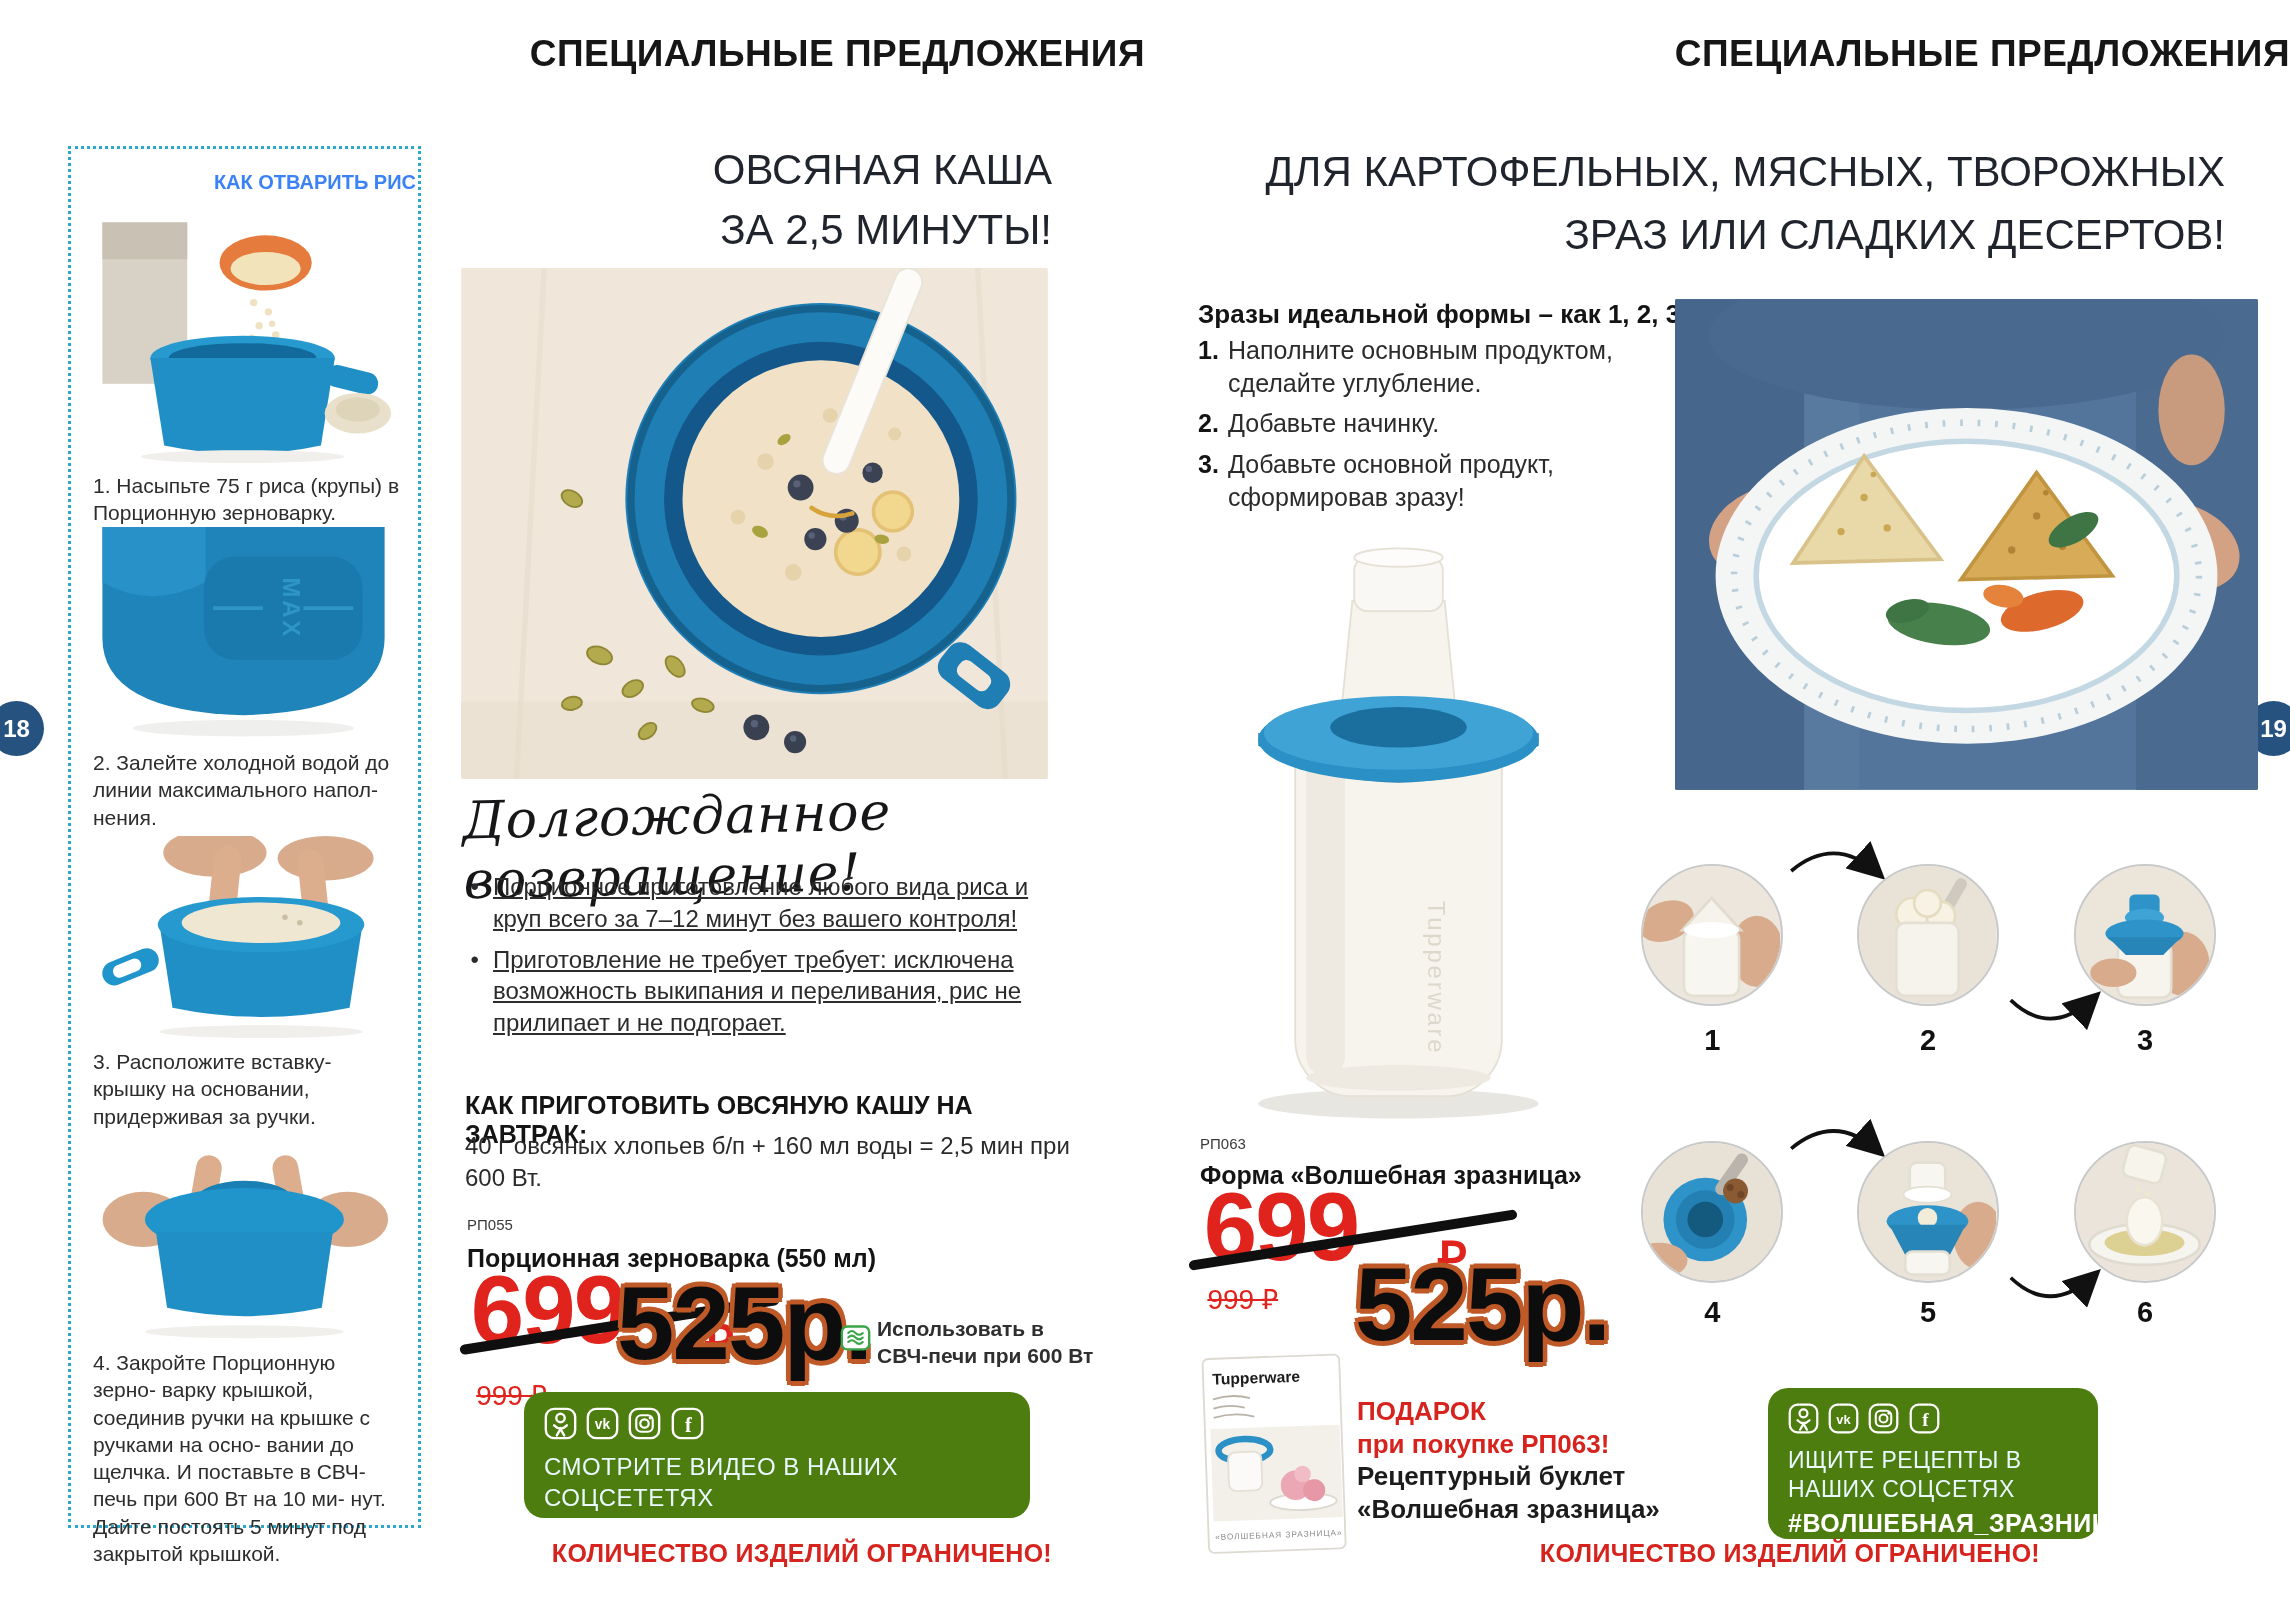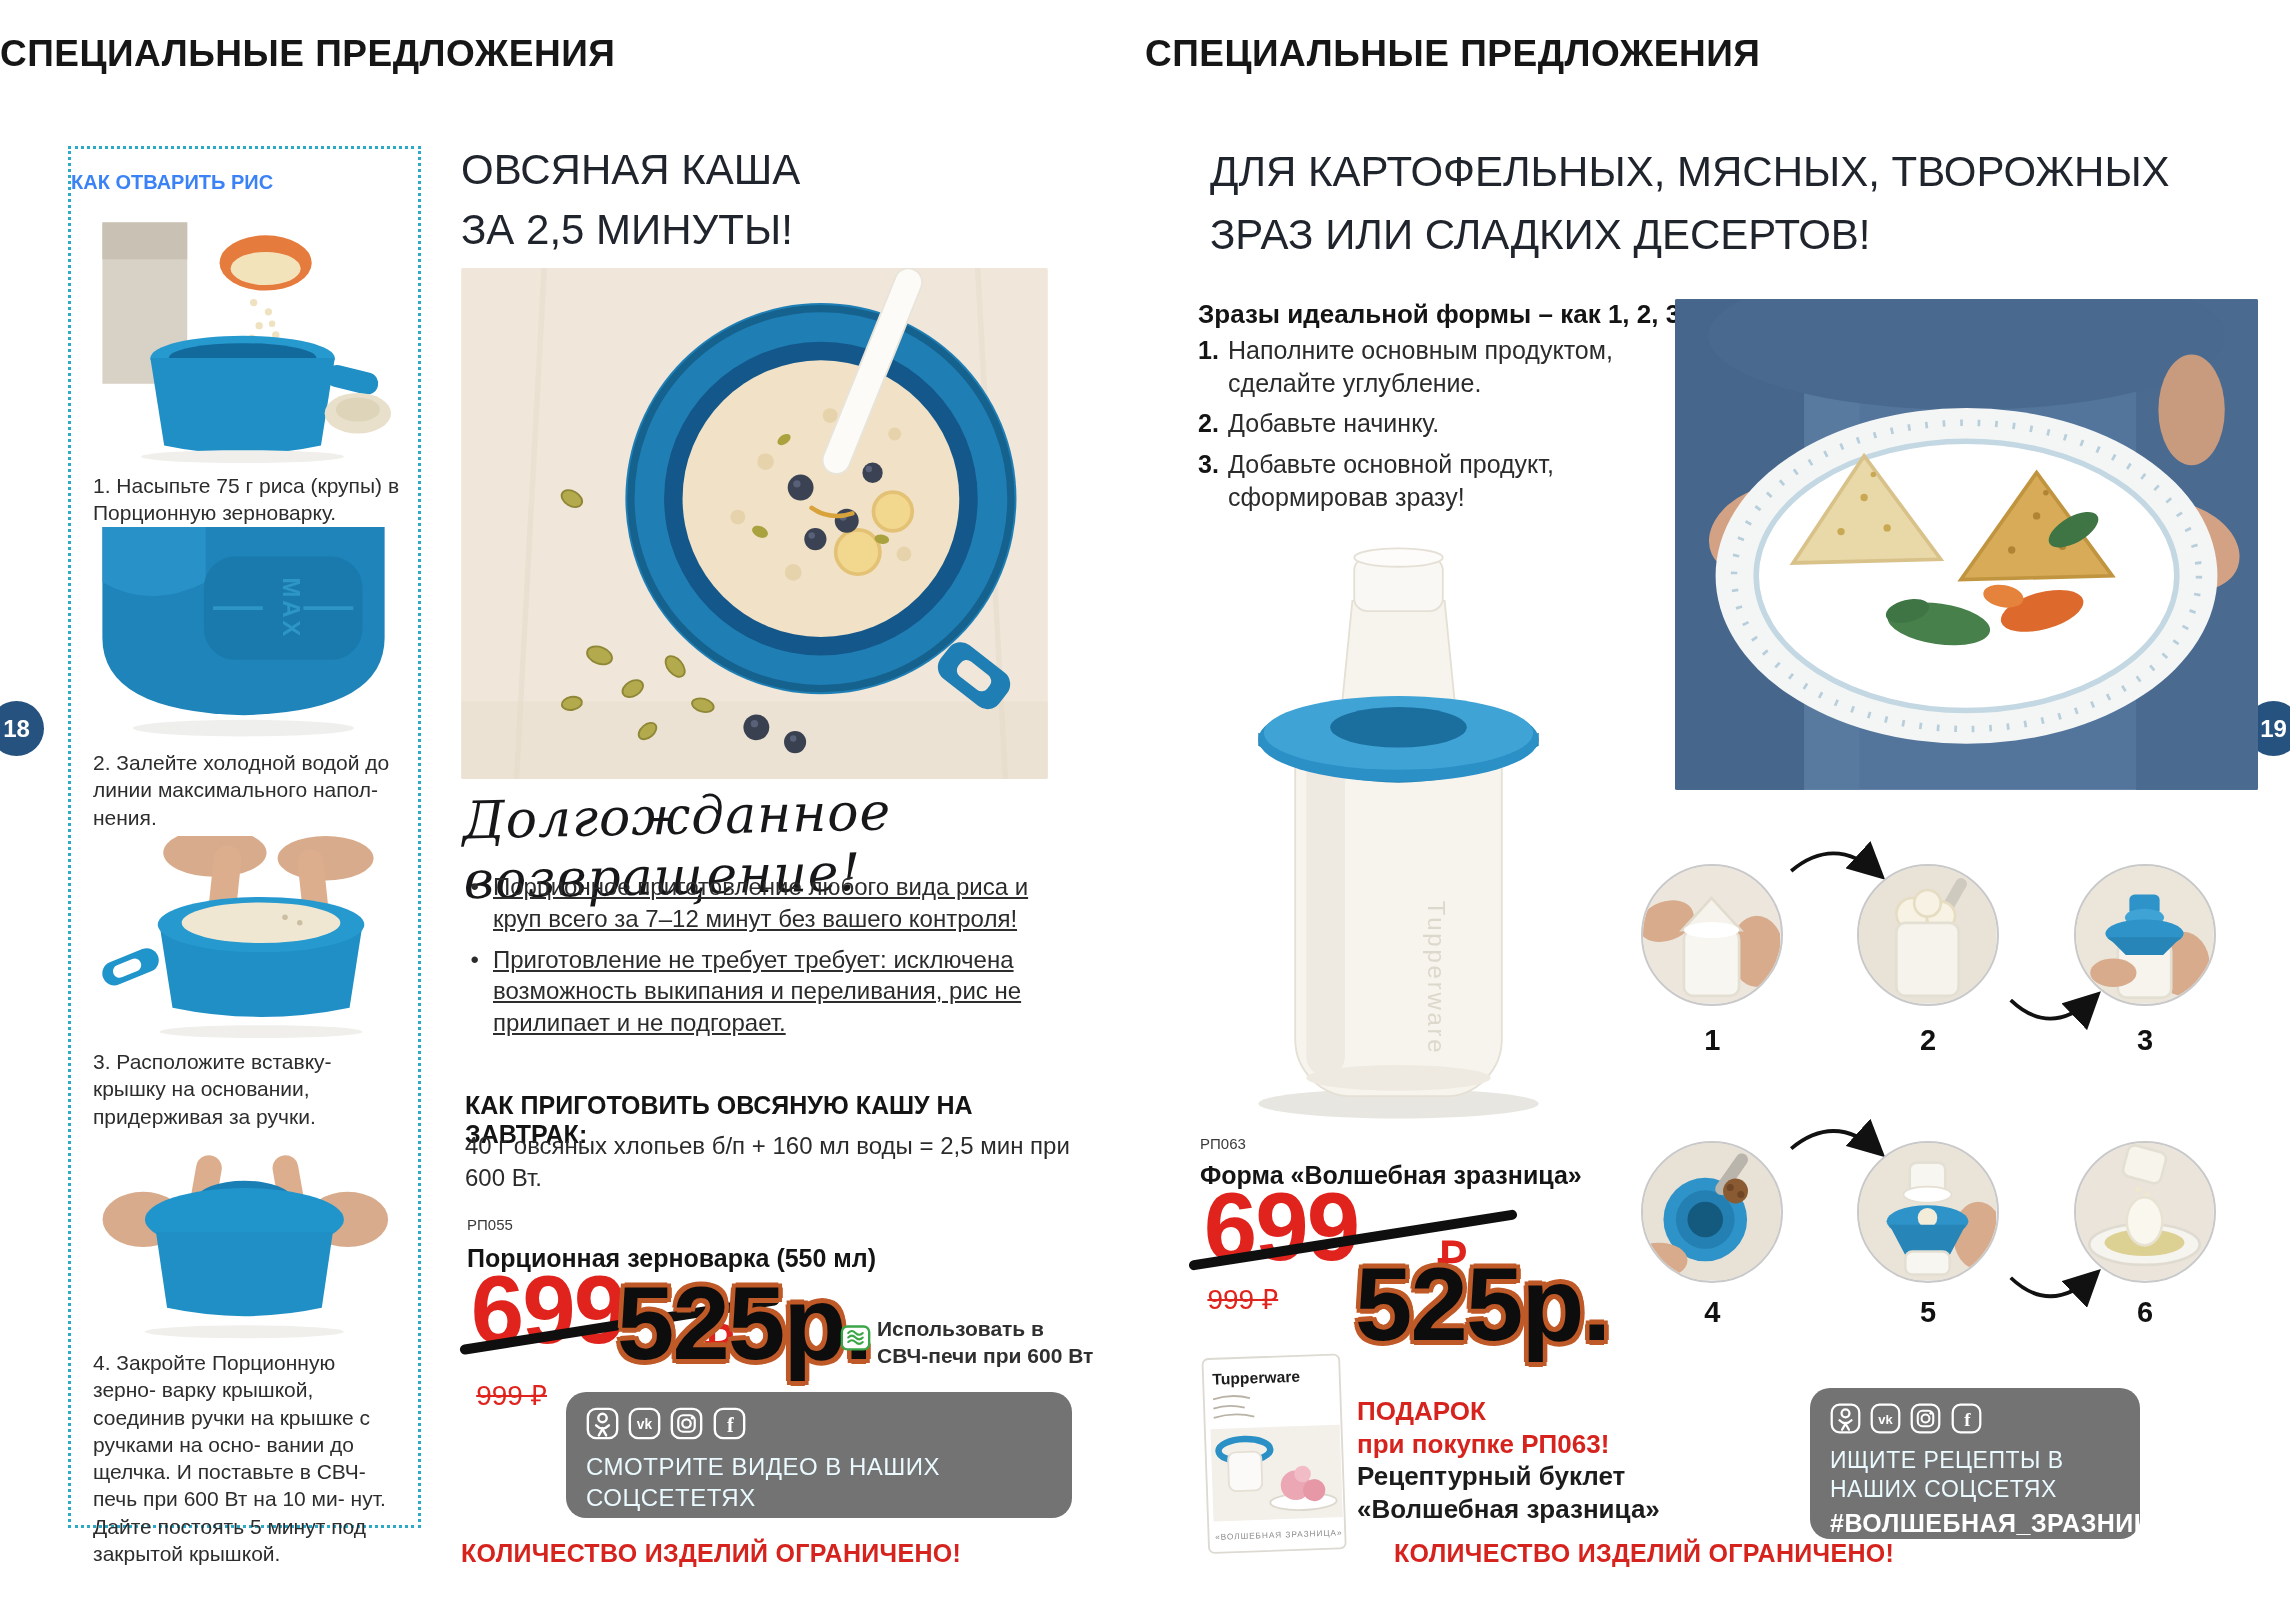--- a/index.html
+++ b/index.html
@@ -1,21 +1,21 @@
 <!DOCTYPE html>
 <html style="font-size:14.8px"><head>
 <meta charset="utf-8">
 <style>
   html,body{margin:0;padding:0;}
   body{
     width:2291px;height:1619px;position:relative;background:#ffffff;
     font-family:"Liberation Sans",sans-serif;color:#2d2d2d;overflow:hidden;
   }
   .abs{position:absolute;}
-  .center{text-align:left;}
+  .center{text-align:right;}
   .hdr{font-size:37px;font-weight:800;letter-spacing:0.5px;color:#161616;}
   .bigtitle{font-size:42px;font-weight:400;color:#20242c;line-height:1.42;}
   .sidebar{
     box-sizing:border-box;border:3.7px dotted #2aa9c9;background:#fff;
   }
   .sb-title{font-size:20px;font-weight:800;color:#3b82f6;}
   .sb-step{font-size:21px;line-height:1.3;color:#2d2d2d;}
   .script{
     font-family:"DejaVu Serif",serif;font-style:italic;font-size:52px;color:#17171a;
     transform:rotate(-1.2deg);letter-spacing:0.9px;
@@ -32,21 +32,21 @@
   .price-old{font-size:96px;font-weight:800;color:#e0231c;line-height:.92;letter-spacing:-1.8px;}
   .price-cur{font-size:50px;font-weight:800;color:#e0231c;}
   .strike{position:absolute;background:#0f0f0f;height:10px;border-radius:5.5px;transform:rotate(-9deg);}
   .price-prev{font-size:28px;color:#e0231c;text-decoration:line-through;}
   .price-new{
     font-size:103px;font-weight:800;color:#0d0d0d;line-height:1;letter-spacing:-1.8px;
     text-shadow:-4.6px 0 #bf5a28,4.6px 0 #bf5a28,0 -4.6px #bf5a28,0 4.6px #bf5a28,
                 -3.7px -3.7px #bf5a28,3.7px -3.7px #bf5a28,-3.7px 3.7px #bf5a28,3.7px 3.7px #bf5a28;
   }
   .mw-note{font-size:21px;font-weight:600;line-height:1.28;color:#2f2f2f;}
-  .bluebox{background:#737373;border-radius:20px;box-sizing:border-box;padding:14.8px 20px;color:#fff;margin-left:42px;}
+  .bluebox{background:#4d7c0f;border-radius:20px;box-sizing:border-box;padding:14.8px 20px;color:#fff;}
   .bb-icons{display:flex;gap:9.2px;}
   .bb-line{font-size:24px;letter-spacing:0.5px;margin-top:9.2px;color:#eafaff;line-height:1.28;}
   .bb-tag{font-size:27px;font-weight:800;margin-top:4.6px;color:#fff;letter-spacing:0.5px;}
   .limited{font-size:25px;font-weight:800;color:#d7231e;letter-spacing:0.3px;}
   .badge{
     width:55px;height:55px;border-radius:50%;background:#265280;color:#fff;
     display:flex;align-items:center;justify-content:center;font-size:24px;font-weight:600;
   }
   .r-intro{font-size:26px;font-weight:800;color:#141414;}
   .r-step{display:flex;font-size:25px;line-height:1.3;margin-bottom:8.3px;color:#2b2b2b;}

